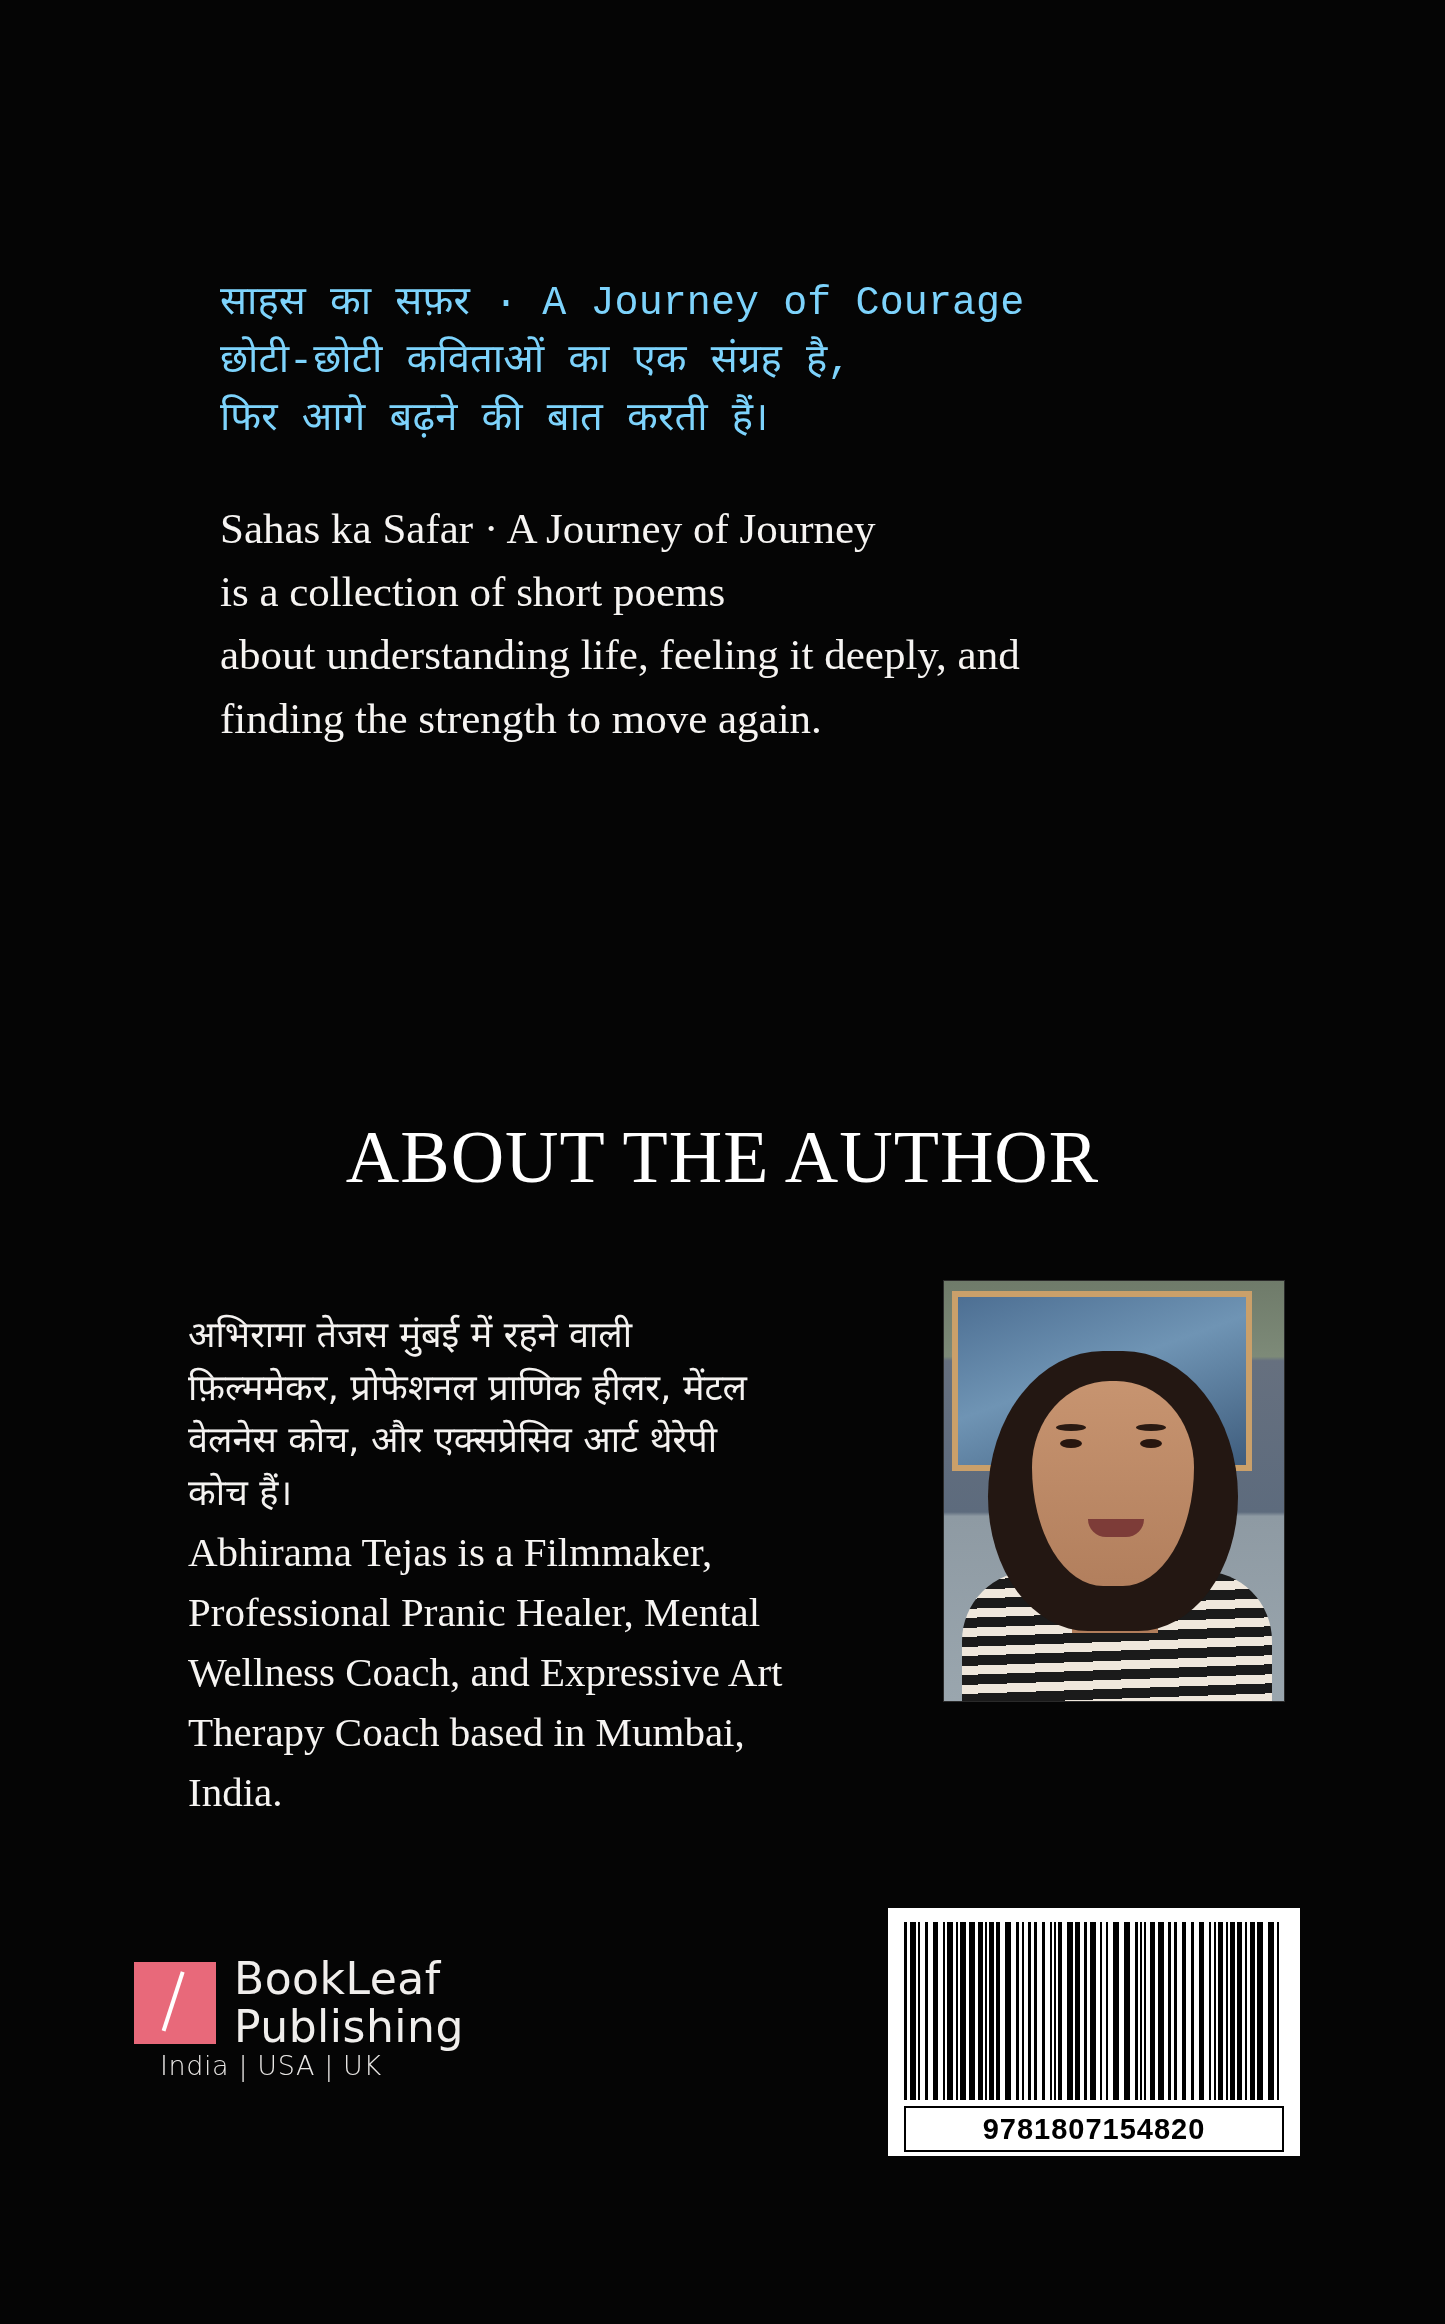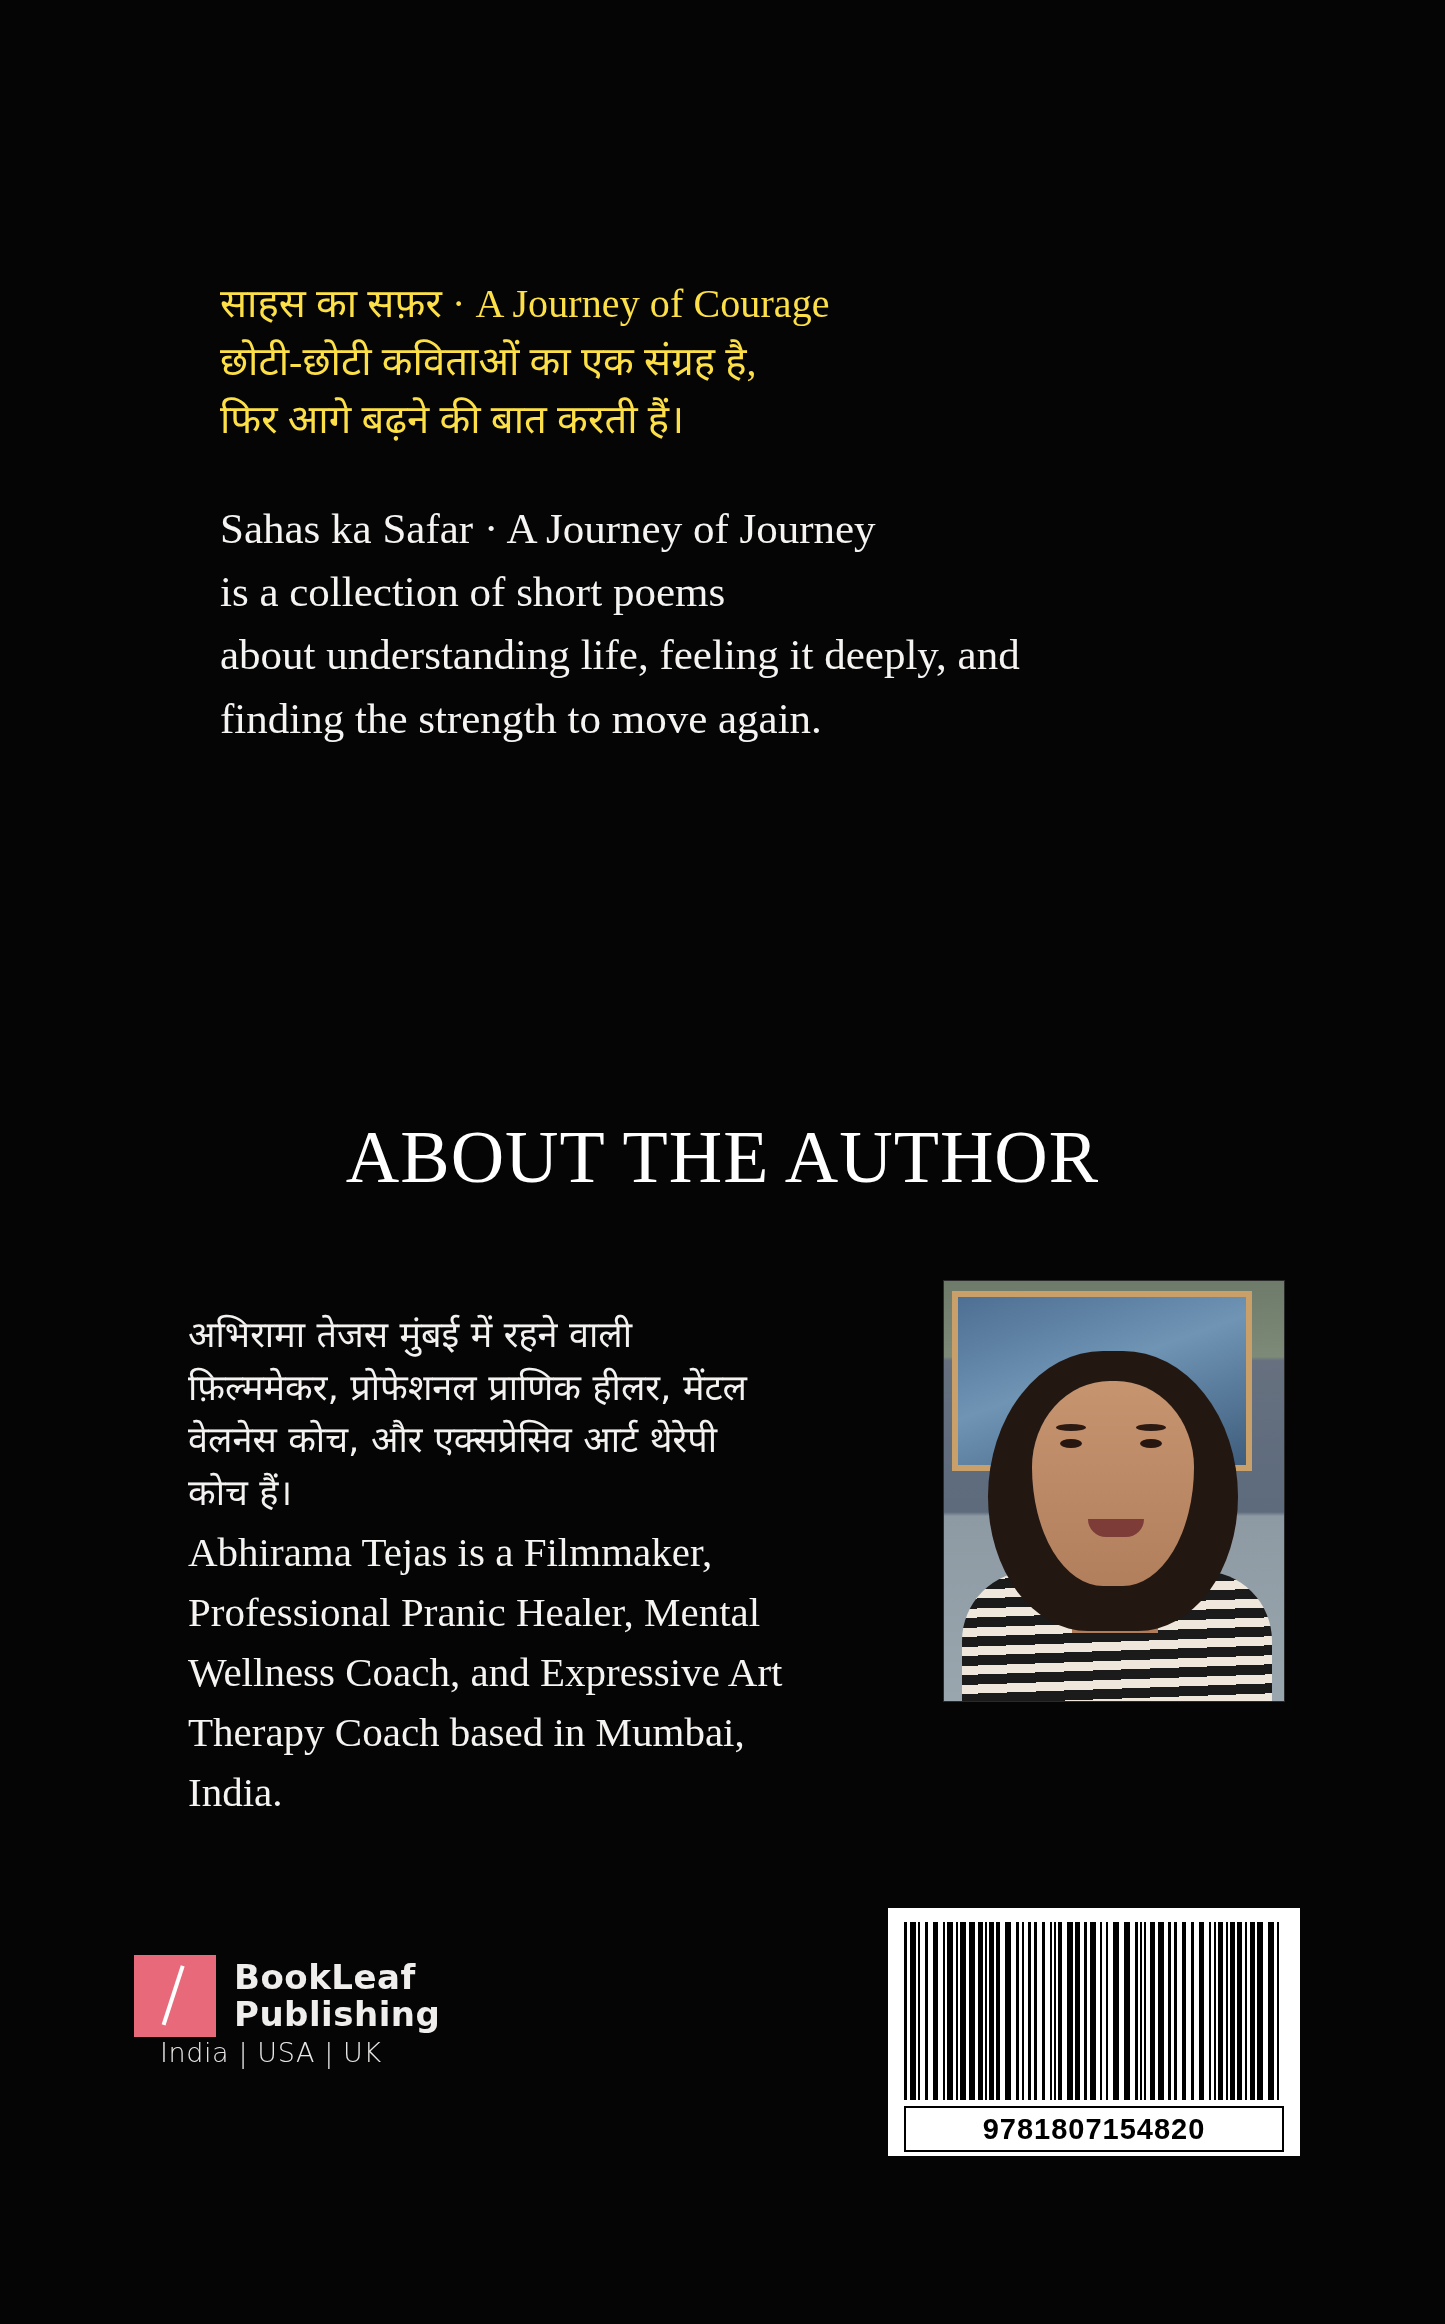--- a/index.html
+++ b/index.html
@@ -23,24 +23,24 @@
   }
 
   
   .blurb {
     position: absolute;
     left: 220px;
     top: 275px;
     width: 1020px;
   }
   .blurb-hi {
-    font-family: Liberation Serif, serif;
+    font-family: Liberation Mono, monospace;
     font-size: 40px;
     line-height: 1.45;
-    color: #fde047;
+    color: #7dd3fc;
     font-weight: 400;
     letter-spacing: 0.1px;
   }
   .blurb-en {
     margin-top: 48px;
     font-family: "Liberation Serif", serif;
     font-size: 43px;
     line-height: 1.47;
     color: #f6f4f2;
   }
@@ -200,24 +200,24 @@
     position: absolute;
     left: 48%;
     top: 12%;
     width: 4px;
     height: 76%;
     background: #ffffff;
     transform: rotate(18deg) translateX(-50%);
   }
   .pub-name {
     font-family: "DejaVu Sans", sans-serif;
-    font-size: 34px;
+    font-size: 44px;
     line-height: 1.08;
     color: #f0eeec;
-    font-weight: 700;
+    font-weight: 400;
     letter-spacing: 0.5px;
   }
   .pub-regions {
     margin-left: 26px;
     font-family: "DejaVu Sans", sans-serif;
     font-size: 27px;
     color: #e9e7e5;
     font-weight: 300;
     letter-spacing: 0.6px;
   }

